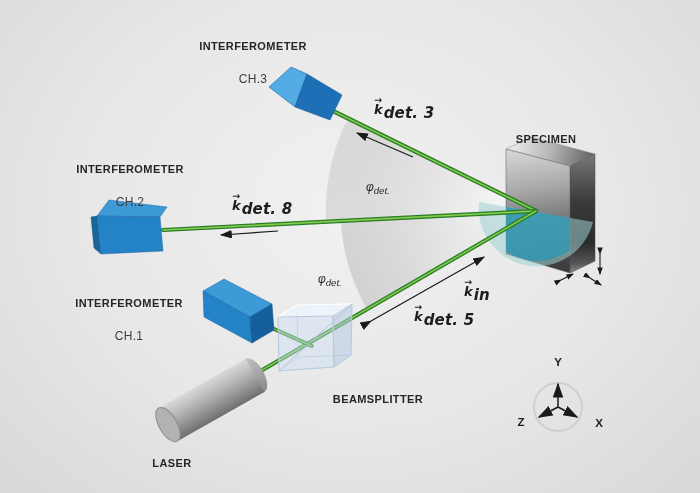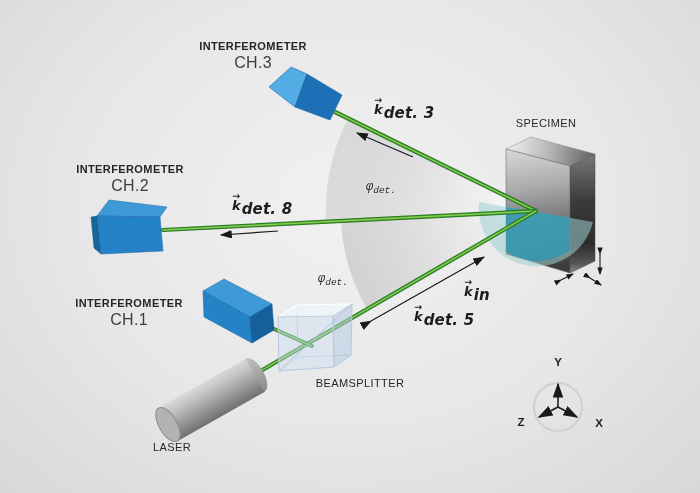--- a/index.html
+++ b/index.html
@@ -4,30 +4,30 @@
 <style>
   html,body{margin:0;padding:0;background:#cfcfcf;}
   .stage{
     position:relative;width:700px;height:493px;overflow:hidden;
     background:radial-gradient(ellipse at 50% 42%, #f1f1f1 0%, #e7e7e7 55%, #d8d8d8 100%);
     font-family:"Liberation Sans", sans-serif;
   }
   .stage svg{position:absolute;left:0;top:0;}
   .lab{position:absolute;transform:translateX(-50%);text-align:center;color:#262626;white-space:nowrap;}
   .lab .t{font-weight:bold;font-size:11px;letter-spacing:.4px;}
-  .lab .c{font-size:16px;color:#3d3d3d;margin-top:2px;letter-spacing:.3px;}
-  .onelab{position:absolute;transform:translateX(-50%);font-weight:normal;font-size:11px;
-    letter-spacing:.4px;color:#262626;white-space:nowrap;}
+  .lab .c{font-size:12px;color:#3d3d3d;margin-top:20px;letter-spacing:.3px;}
+  .onelab{position:absolute;transform:translateX(-50%);font-weight:bold;font-size:11px;
+    letter-spacing:.4px;color:#262626;white-space:nowrap;margin-top:16px;}
   .veclab{position:absolute;font-style:italic;color:#1d1d1d;
     font-family:"DejaVu Sans", sans-serif;white-space:nowrap;}
   .vec-wrap{position:relative;display:inline-block;font-size:13px;font-weight:bold;line-height:1;}
   .vec-arrow{position:absolute;left:0;top:-8px;font-size:9.5px;font-weight:bold;line-height:1;}
   .vec-sub{font-size:15px;font-weight:bold;vertical-align:-4px;margin-left:1px;letter-spacing:.2px;}
   .philab{position:absolute;font-style:italic;color:#2a2a2a;
-    font-family:Liberation Mono, monospace;white-space:nowrap;line-height:1;}
+    font-family:Liberation Sans, sans-serif;white-space:nowrap;line-height:1;}
   .phi-base{font-size:12px;}
   .phi-sub{font-size:9.5px;vertical-align:-3px;}
   .axis-lab{position:absolute;transform:translateX(-50%);font-weight:bold;font-size:11.5px;color:#1c1c1c;}
 </style>
 </head>
 <body>
 
 <div class="stage">
 
 <svg width="700" height="493" viewBox="0 0 700 493">
@@ -184,21 +184,21 @@
     <div class="t">INTERFEROMETER</div>
     <div class="c">CH.2</div>
   </div>
 
   <div class="lab" style="left:129px;top:297px;">
     <div class="t">INTERFEROMETER</div>
     <div class="c">CH.1</div>
   </div>
 
   <div class="onelab" style="left:546px;top:117px;">SPECIMEN</div>
-  <div class="onelab" style="left:360px;top:377px;">BEAMSPLITTER</div>
+  <div class="onelab" style="left:378px;top:377px;">BEAMSPLITTER</div>
   <div class="onelab" style="left:172px;top:441px;">LASER</div>
 
   <div class="veclab" style="left:374px;top:99px;">
     <span class="vec-wrap"><span class="vec-arrow">→</span><span>k</span></span><span class="vec-sub">det. 3</span>
   </div>
 
   <div class="veclab" style="left:232px;top:195px;">
     <span class="vec-wrap"><span class="vec-arrow">→</span><span>k</span></span><span class="vec-sub">det. 8</span>
   </div>
 

